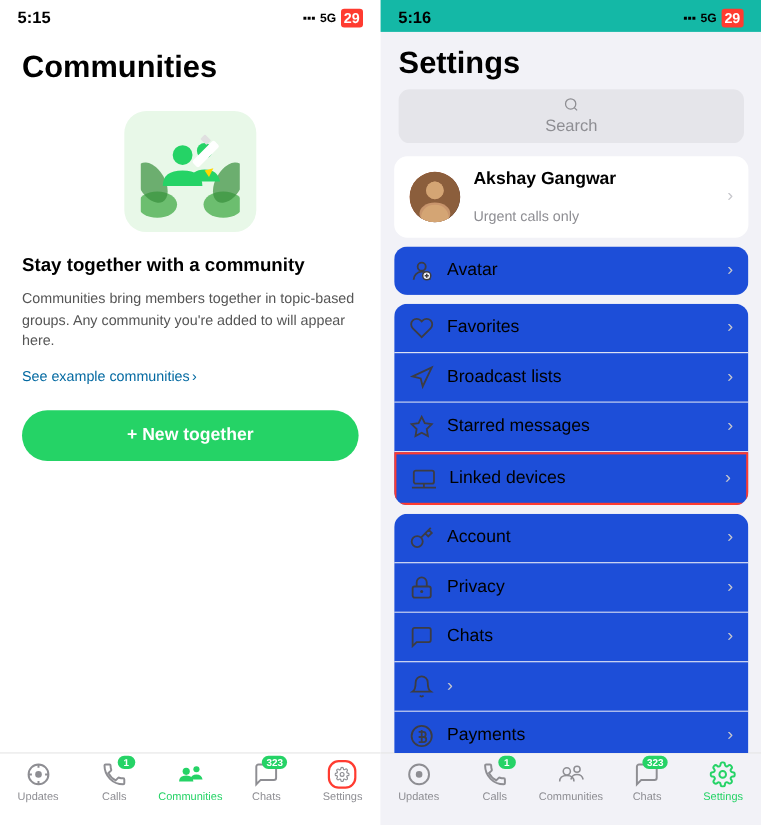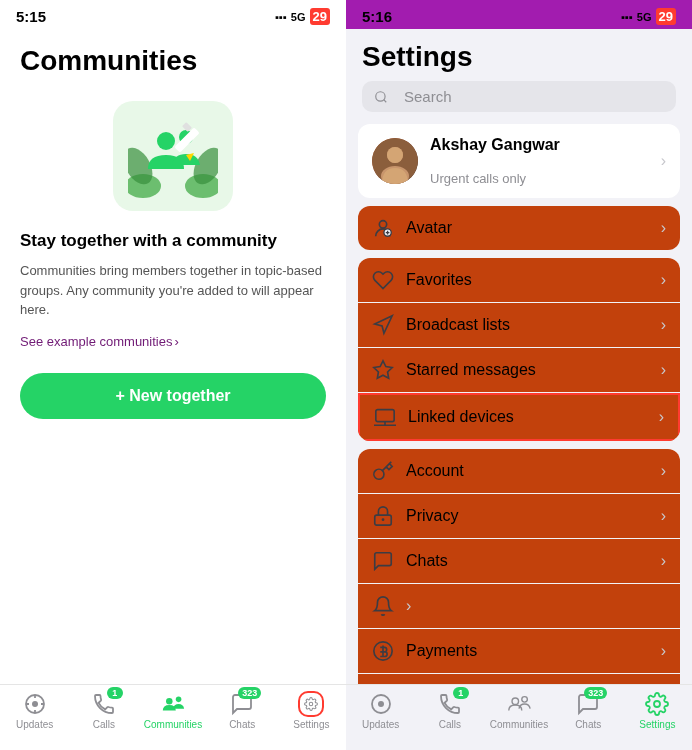--- a/index.html
+++ b/index.html
@@ -92,21 +92,21 @@
     }
 
     .community-desc {
       font-size: 13px;
       color: #555;
       line-height: 1.5;
       margin-bottom: 14px;
     }
 
     .see-example {
-      color: #701a75;
+      color: #0369a1;
       font-size: 13px;
       font-weight: 500;
       margin-bottom: 24px;
       display: flex;
       align-items: center;
       gap: 2px;
     }
 
     .new-community-btn {
       background: #25d366;
@@ -192,21 +192,21 @@
       position: relative;
     }
 
     .right-status-bar {
       display: flex;
       justify-content: space-between;
       align-items: center;
       padding: 8px 16px 4px;
       font-size: 12px;
       font-weight: 600;
-      background: #a21caf;
+      background: #14b8a6;
     }
 
     .right-content {
       flex: 1;
       overflow-y: auto;
       padding: 0;
     }
 
     .settings-header {
       padding: 12px 16px 8px;
@@ -216,21 +216,22 @@
       background: #f2f2f7;
     }
 
     .search-bar {
       margin: 0 16px 12px;
       background: #e5e5ea;
       border-radius: 10px;
       padding: 7px 12px;
       display: flex;
       align-items: center;
-      gap: 16px;
+      gap: 4px;
+      flex-direction: column;
     }
 
     .search-placeholder {
       color: #8e8e93;
       font-size: 15px;
     }
 
     .profile-section {
       background: #fff;
       border-radius: 12px;
@@ -281,21 +282,21 @@
       overflow: hidden;
     }
 
     .settings-item {
       display: flex;
       align-items: center;
       padding: 11px 14px;
       gap: 12px;
       cursor: pointer;
       border-bottom: 1px solid #f2f2f7;
-      background: #c2410c;
+      background: #1d4ed8;
     }
 
     .settings-item:last-child {
       border-bottom: none;
     }
 
     .item-icon {
       width: 22px;
       height: 22px;
       display: flex;

